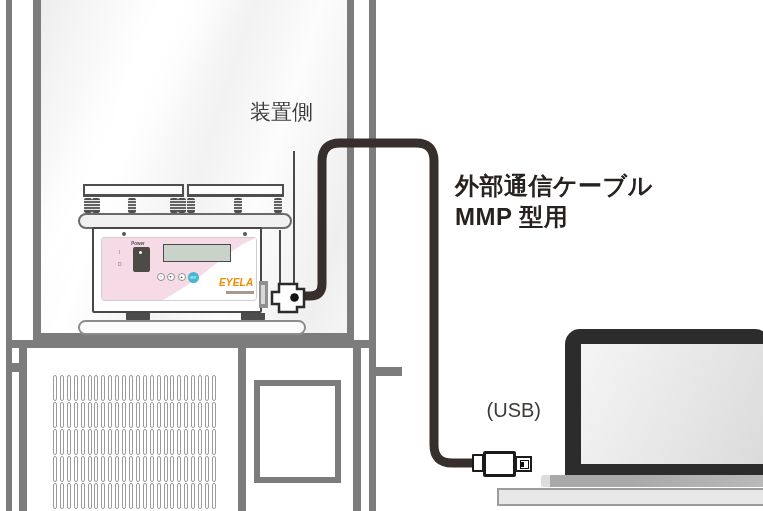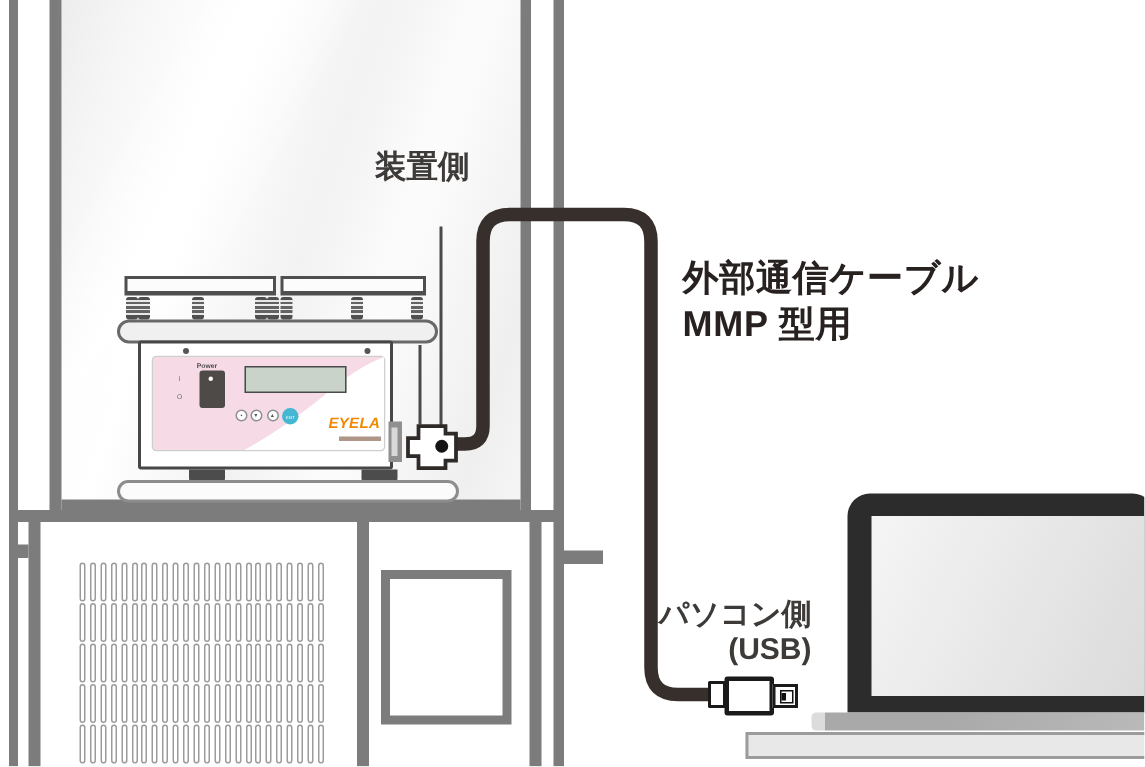--- a/index.html
+++ b/index.html
@@ -76,21 +76,21 @@
   .usb-hole{left:519.5px;top:460px;width:9px;height:9px;border:1.8px solid #111;background:#fff;z-index:7;}
   .usb-pin{left:521px;top:462px;width:3px;height:5px;background:#111;z-index:8;}
 
   
   .laptop-bezel{left:565px;top:329px;width:205px;height:146px;background:#2c2c2c;border-radius:15px 15px 0 0;z-index:4;}
   .laptop-screen{left:581px;top:344px;width:189px;height:120px;background:linear-gradient(115deg,#f5f5f5,#dadada);z-index:5;}
   .laptop-hinge{left:541px;top:475px;width:222px;height:12px;background:linear-gradient(to right,#dcdcdc 0 9px,#a9a9a9 9px 40%,#b9b9b9);border-radius:3px 0 0 3px;z-index:4;}
   .laptop-base{left:497px;top:488px;width:270px;height:18px;background:#e8e8e8;border:2px solid #9c9c9c;z-index:4;}
 
   
-  .lbl{z-index:8;color:var(--label_dark,#3d3a38);font-weight:700;}
+  .lbl{z-index:8;color:var(--label_dark,#3d3a38);font-weight:400;}
   .lbl-device{left:150px;top:99px;width:163px;text-align:right;font-size:21px;line-height:25px;}
   .lbl-cable{left:455px;top:170px;width:300px;font-size:24px;line-height:31px;font-weight:bold;color:var(--text_black,#272120);letter-spacing:.5px;}
   .lbl-pc{left:420px;top:399px;width:121px;text-align:right;font-size:20px;line-height:23px;}
 </style>
 </head>
 <body>
 
 <div id="canvas">
 
   <div class="abs glass"></div>
@@ -303,17 +303,16 @@
   <div class="abs laptop-base"></div>
 
   <div class="abs lbl lbl-device">
     <div>装置側</div>
   </div>
   <div class="abs lbl lbl-cable">
     <div>外部通信ケーブル</div>
     <div>MMP 型用</div>
   </div>
   <div class="abs lbl lbl-pc">
-    <div>パソコン側</div>
     <div>(USB)</div>
   </div>
 
 </div>
 
 </body></html>

